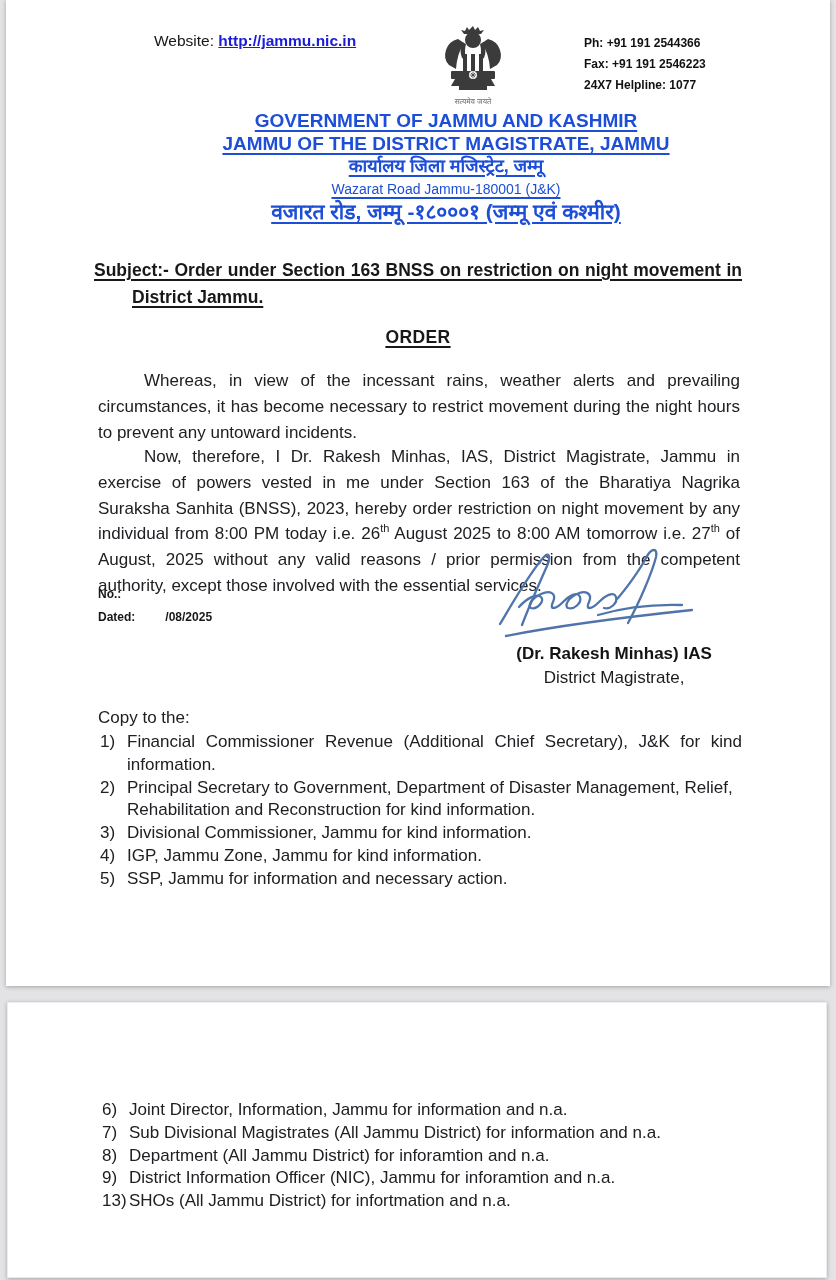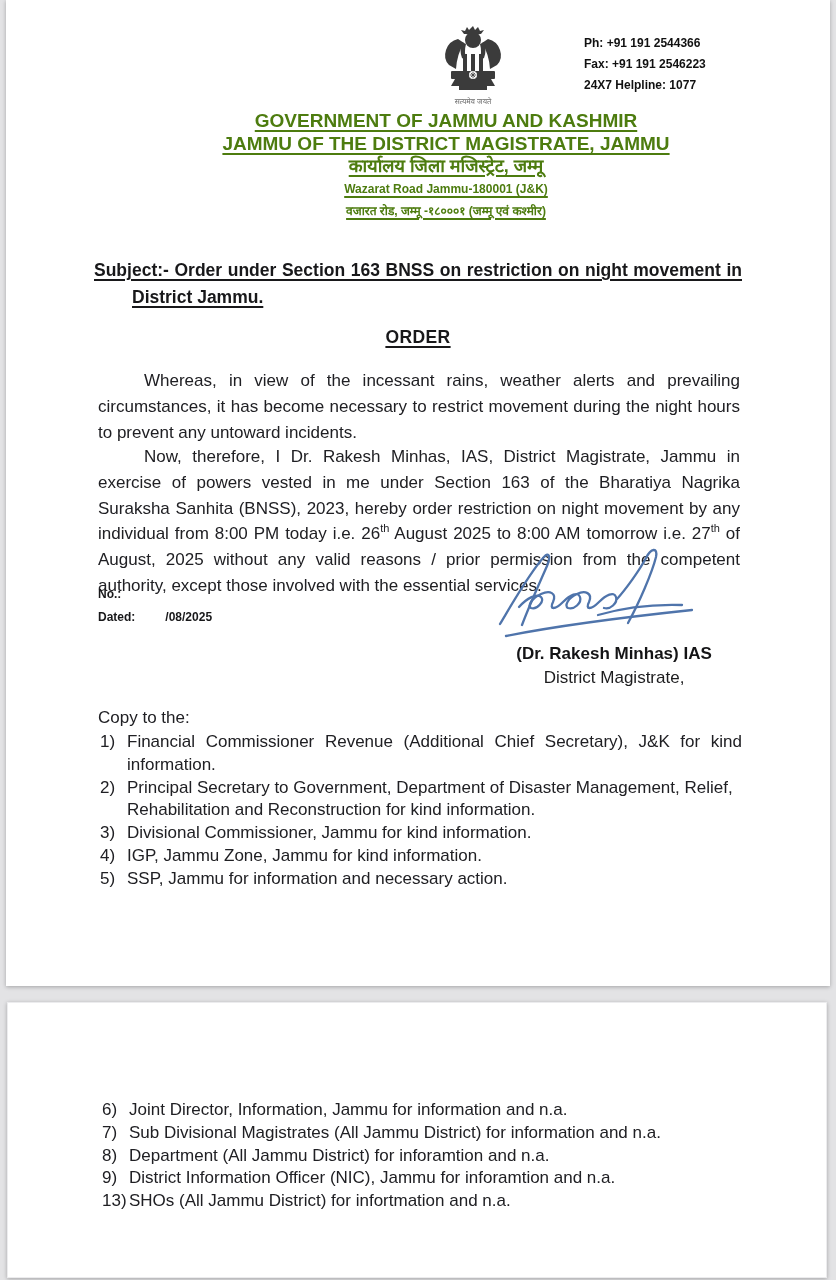--- a/index.html
+++ b/index.html
@@ -18,26 +18,26 @@
   .page2 { width:820px; height:276px; margin-left:7px; margin-top:16px; border:1px solid #ececee; }
 
   
   .hdr-left { position:absolute; left:148px; top:28px; font-size:15.5px; line-height:25px; }
   .hdr-left .lbl { color:#161618; }
   .doclink { color:#1b1bd8; font-weight:bold; text-decoration:underline; cursor:pointer; }
   .hdr-right { position:absolute; left:578px; top:33px; font-weight:bold; font-size:12px; line-height:21px; color:#111; }
   .emblem { position:absolute; left:420px; top:24px; width:94px; height:86px; }
 
   
-  .letterhead { position:absolute; left:90px; top:110px; width:700px; text-align:center; color:#4d7c0f; }
+  .letterhead { position:absolute; left:90px; top:110px; width:700px; text-align:center; color:#1d4ed8; }
   .letterhead .ln { text-decoration:underline; text-underline-offset:3px; text-decoration-thickness:2px; }
   .lh1,.lh2 { font-size:19px; font-weight:bold; line-height:22.5px; }
   .lh3 { font-size:18px; font-weight:bold; line-height:23px; }
-  .lh4 { font-size:12px; font-weight:bold; line-height:22px; }
-  .lh5 { font-size:12px; font-weight:bold; line-height:23px; }
+  .lh4 { font-size:14px; font-weight:normal; line-height:22px; }
+  .lh5 { font-size:21px; font-weight:bold; line-height:23px; }
 
   
   .subject { position:absolute; left:88px; top:260px; width:648px; font-weight:bold; font-size:17.5px; line-height:21px; color:#18181a; }
   .subject .l1 { text-align:justify; text-align-last:justify; text-decoration:underline; text-underline-offset:3px; text-decoration-thickness:2px; }
   .subject .l2 { display:inline-block; margin-left:38px; margin-top:6px; text-decoration:underline; text-underline-offset:3px; text-decoration-thickness:2px; }
   .order-heading { position:absolute; left:88px; top:327px; width:648px; text-align:center; font-weight:bold; font-size:17.5px; letter-spacing:.4px; text-decoration:underline; text-underline-offset:3px; text-decoration-thickness:2px; color:#18181a; }
 
   
   .para { position:absolute; left:92px; width:642px; font-size:17px; line-height:25.8px; text-align:justify; text-indent:46px; color:#202024; }
   .para sup { font-size:11px; line-height:0; }
@@ -61,20 +61,24 @@
   .copy-item { display:grid; grid-template-columns:27px 1fr; }
   .copy-item .num { white-space:nowrap; }
   .copy-item.just .txt { text-align:justify; }
 </style>
 </head>
 <body>
 
 <div class="sheet page1">
 
   <div class="hdr-left">
+    <div>
+      <span class="lbl">Website:</span>
+      <span class="doclink">http://jammu.nic.in</span>
+    </div>
   </div>
 
   <svg class="emblem" viewBox="0 0 90 86" aria-hidden="true">
     <g fill="#3b3b3b" stroke="none">
 
       <path d="M30 15 q-9 2 -12 11 q-3 9 3 15 l7 4 q1-15 8-26 z"></path>
       <path d="M60 15 q9 2 12 11 q3 9 -3 15 l-7 4 q-1-15 -8-26 z"></path>
 
       <circle cx="45" cy="16" r="8"></circle>
       <path d="M36 10 l-3-4 4 1 2-4 2 3 4-4 2 4 3-3 2 4 4-1 -3 4 z"></path>

